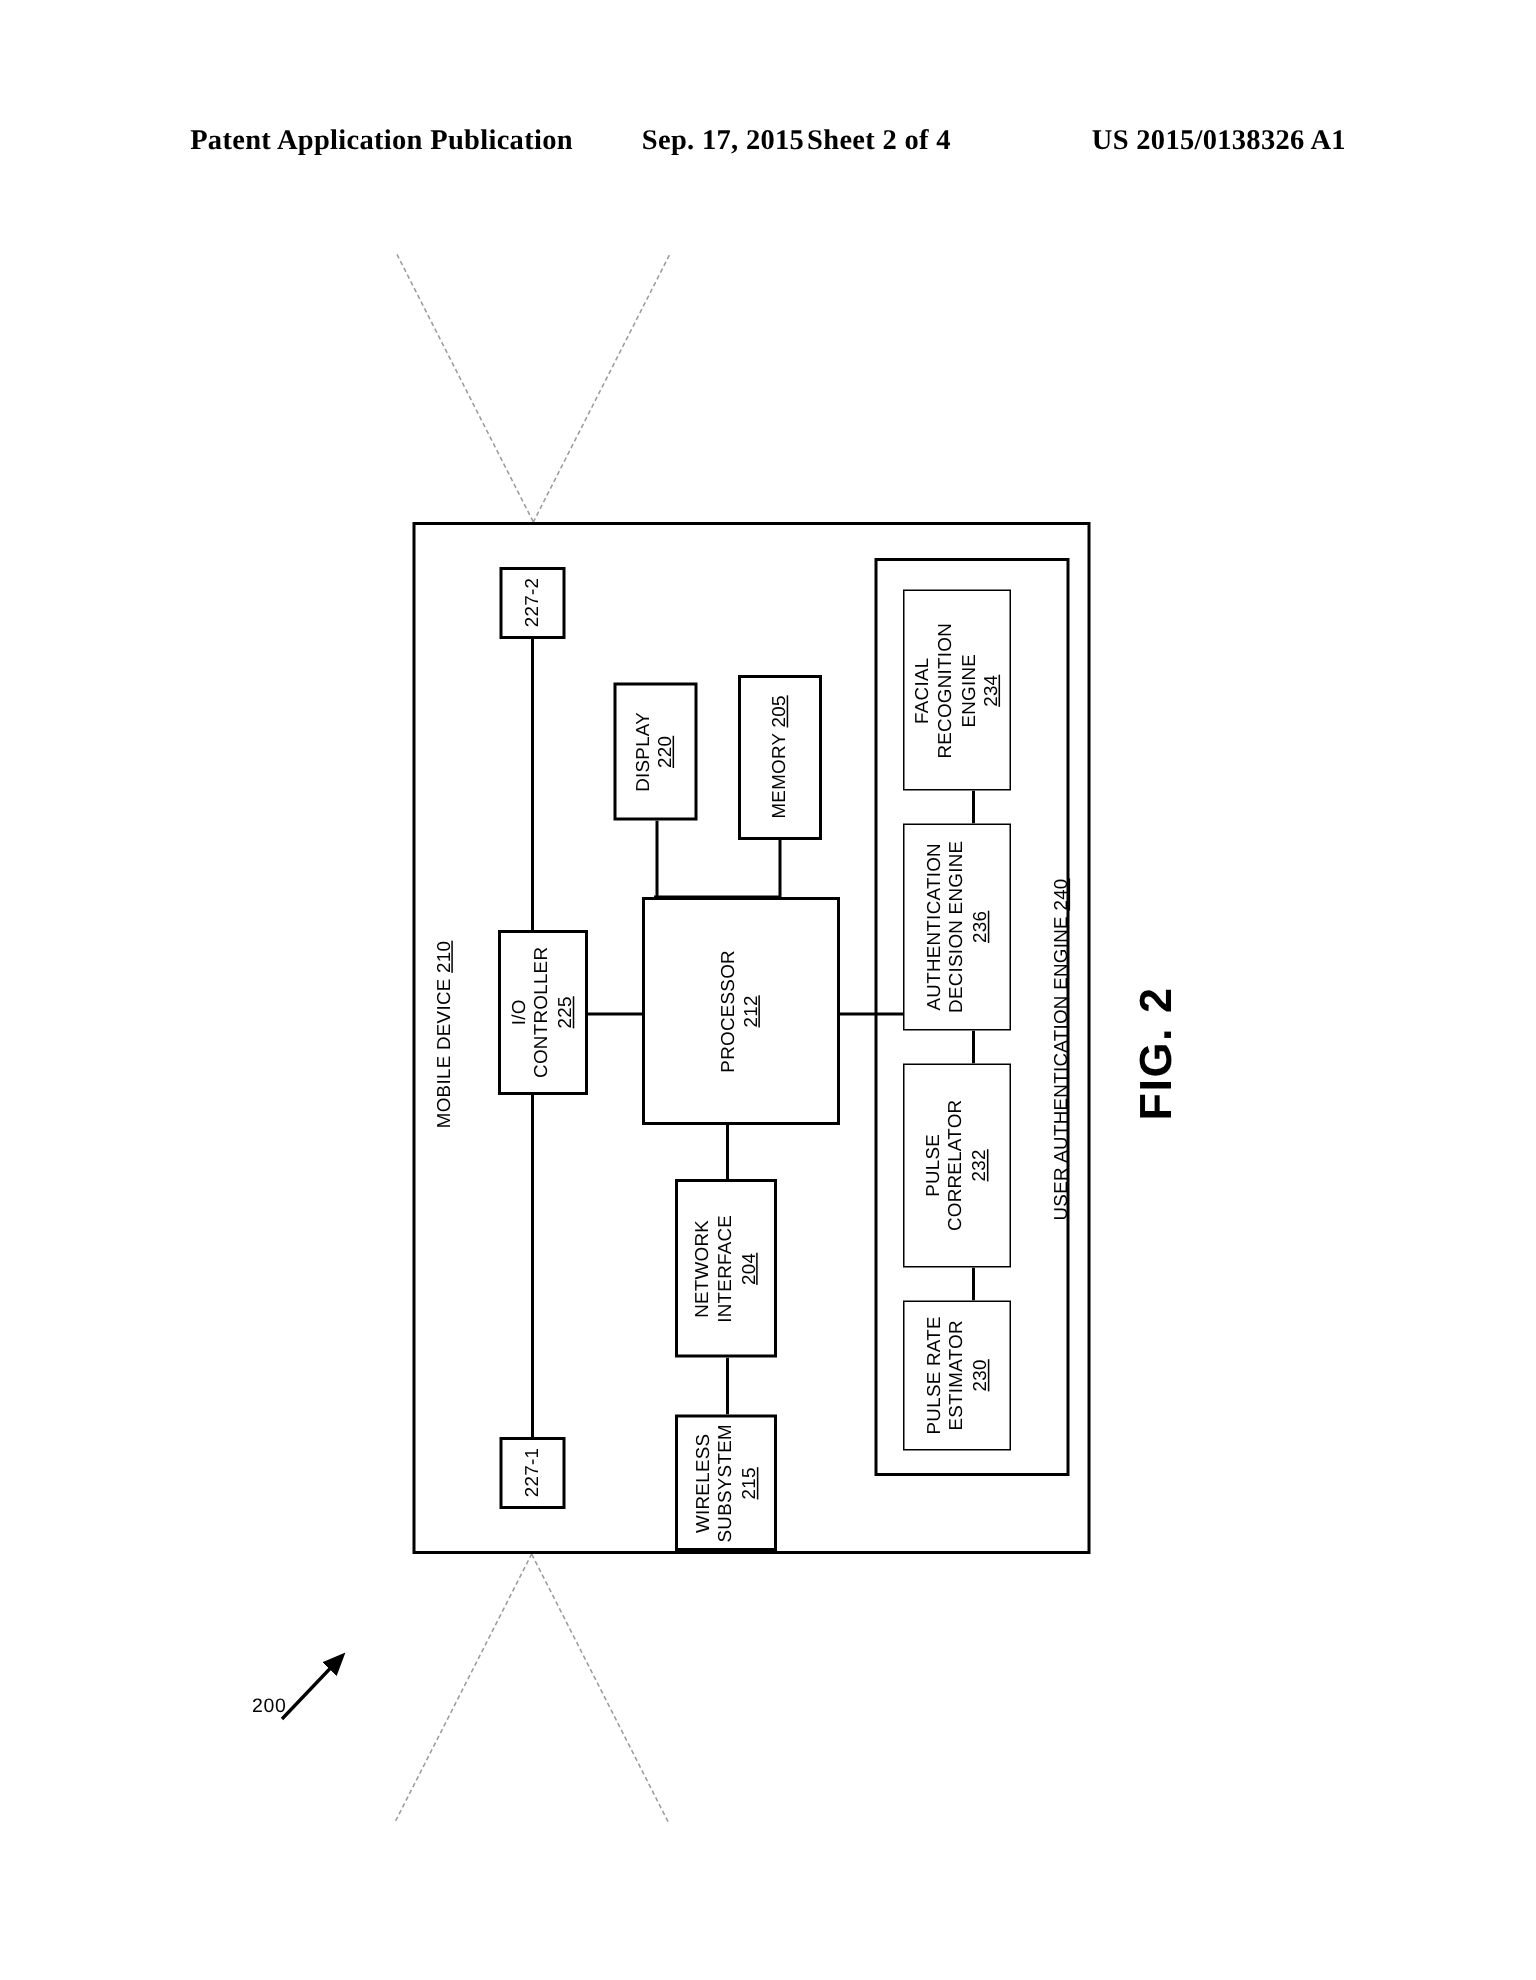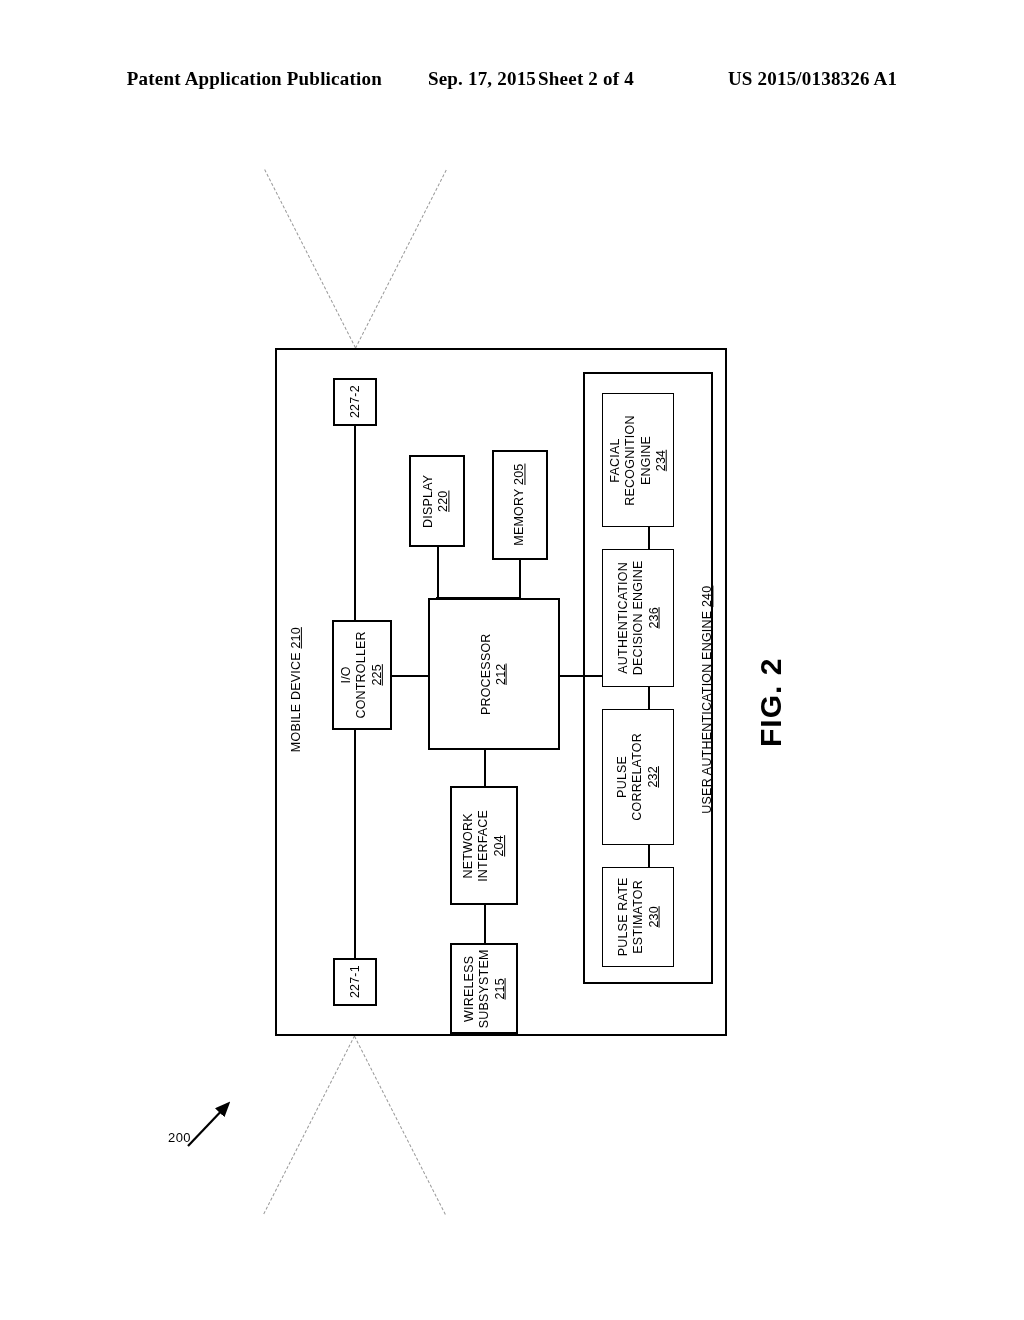--- a/index.html
+++ b/index.html
@@ -12,21 +12,21 @@
     height: 1320px;
     position: relative;
     font-family: "Liberation Sans", sans-serif;
     overflow: hidden;
   }
 
   
   #patent-header {
     position: absolute;
     left: 0;
-    top: 68px;
+    top: 83px;
     width: 1024px;
     height: 26px;
     display: flex;
     justify-content: center;
     align-items: baseline;
     font-family: "Liberation Serif", serif;
     font-weight: bold;
     font-size: 19px;
     color: #000;
     letter-spacing: 0.2px;

